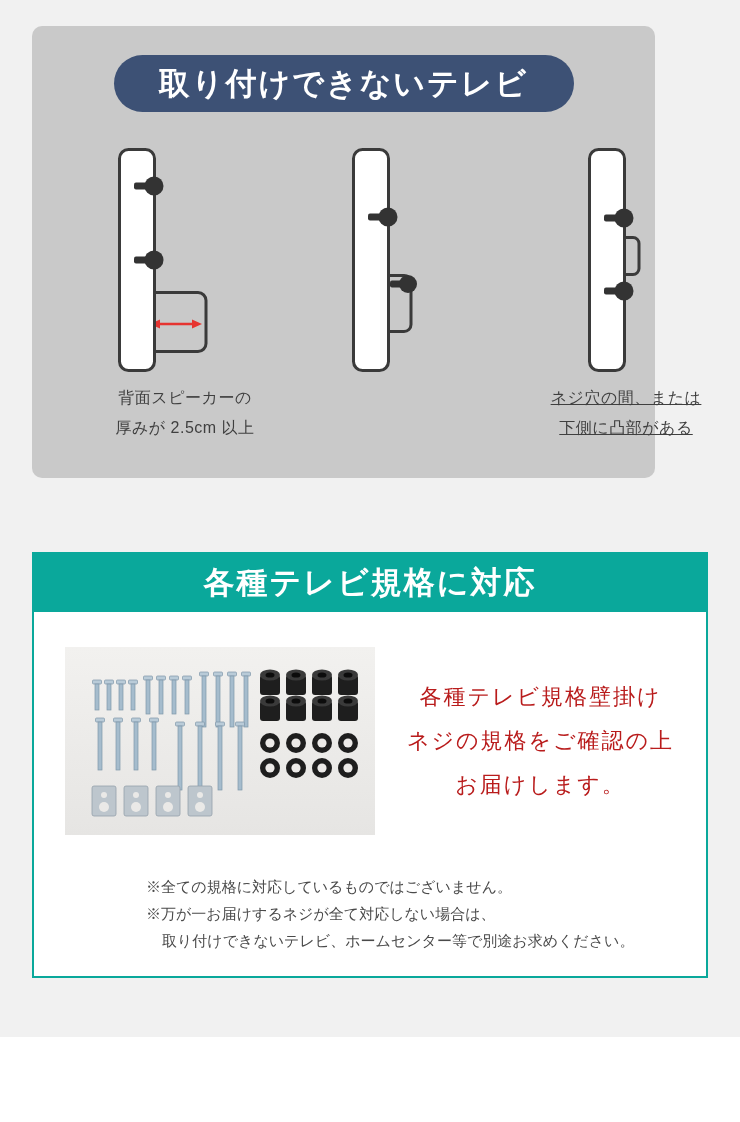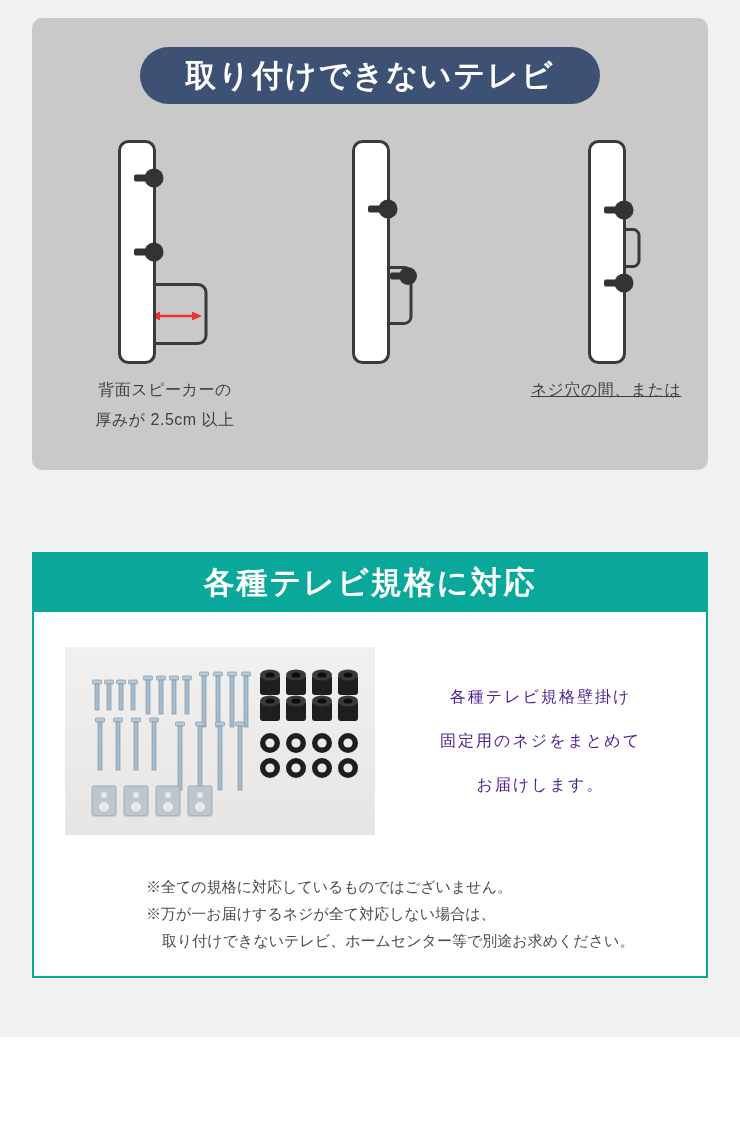--- a/index.html
+++ b/index.html
@@ -4,58 +4,58 @@
 <style>
   html,body{margin:0;padding:0;background:#fff;}
   .page{
     position:relative;width:740px;height:1122px;overflow:hidden;
     background:var(--page-bg,#f1f1f1);
     font-family:"Liberation Sans","DejaVu Sans",sans-serif;
     color:var(--text-dark,#404040);
   }
   
   .card-gray{
-    position:absolute;left:32px;top:18px;width:676px;height:452px;
+    position:absolute;left:32px;top:26px;width:623px;height:452px;
     background:var(--card-gray,#c9c9c9);border-radius:10px;
   }
   .pill{
     position:absolute;top:29px;left:50%;transform:translateX(-50%);
     width:460px;height:57px;border-radius:29px;
     background:var(--navy,#3d5175);
     display:flex;align-items:center;justify-content:center;
     color:#fff;font-size:31px;font-weight:700;letter-spacing:2px;white-space:nowrap;
   }
   .diag{position:absolute;top:122px;}
   .diag1{left:86px;width:122px;height:225px;}
   .diag2{left:320px;width:90px;height:225px;}
   .diag3{left:556px;width:58px;height:225px;}
   .cap{
     position:absolute;top:357px;text-align:center;
-    font-size:16px;line-height:30px;color:#3f3f3f;letter-spacing:.5px;white-space:nowrap;
+    font-size:16px;line-height:30px;color:#3f3f3f;letter-spacing:.5px;white-space:nowrap;padding-left:20px;
   }
   .cap1{left:0;width:266px;}
   .cap2{left:215px;width:260px;}
   .cap3{left:472px;width:204px;text-decoration:underline;}
   
   .card-teal{
     position:absolute;left:32px;top:552px;width:676px;height:426px;
     box-sizing:border-box;border:2px solid var(--teal,#0aa89b);
     border-radius:0;background:#fff;overflow:hidden;font-family:Liberation Serif, serif;
   }
   .teal-header{
     height:58px;background:var(--teal,#0aa89b);
     display:flex;align-items:center;justify-content:center;
     color:#fff;font-size:31px;font-weight:700;letter-spacing:2px;white-space:nowrap;
   }
   .std-body{position:relative;height:364px;}
   .photo{position:absolute;left:31px;top:35px;width:310px;height:188px;}
   .desc{
     position:absolute;left:341px;top:35px;width:331px;height:188px;
     display:flex;flex-direction:column;justify-content:center;align-items:center;
-    font-size:16px;line-height:44px;letter-spacing:2px;color:#4c1d95;white-space:nowrap;
+    font-size:22px;line-height:44px;letter-spacing:2px;color:#b91c1c;white-space:nowrap;
   }
   .notes{position:absolute;left:112px;top:250px;font-size:15px;line-height:27px;color:#4a4a4a;white-space:nowrap;margin-top:12px;}
   .note.indent{padding-left:16px;}
   
   .bottom-strip{position:absolute;left:0;bottom:0;width:740px;height:85px;background:#fff;}
 </style>
 </head>
 <body>
 
 <div class="page">
@@ -101,20 +101,21 @@
         <circle cx="36" cy="143" r="9.5"></circle>
       </g>
     </svg>
 
     <div class="cap cap1">
       <div>背面スピーカーの</div>
       <div>厚みが 2.5cm 以上</div>
     </div>
     <div class="cap cap3">
       <div>ネジ穴の間、または</div>
+      <div>下側に凸部がある</div>
     </div>
   </section>
 
   <section class="card-teal">
 
     <header class="teal-header">
       <span>各種テレビ規格に対応</span>
     </header>
 
     <div class="std-body">
@@ -279,21 +280,21 @@
           <g transform="translate(123,139)">
               <rect width="24" height="30" rx="2" fill="#bdc6cd" stroke="#94a1ab" stroke-width="0.8"></rect>
               <circle cx="12" cy="9" r="3" fill="#eae9e7"></circle>
               <circle cx="12" cy="21" r="5" fill="#eae9e7"></circle>
             </g>
         </g>
       </svg>
 
       <div class="desc">
         <div>各種テレビ規格壁掛け</div>
-        <div>固定用のネジをまとめて</div>
+        <div>ネジの規格をご確認の上</div>
         <div>お届けします。</div>
       </div>
 
       <div class="notes">
         <div class="note">※全ての規格に対応しているものではございません。</div>
         <div class="note">※万が一お届けするネジが全て対応しない場合は、</div>
         <div class="note indent">取り付けできないテレビ、ホームセンター等で別途お求めください。</div>
       </div>
 
     </div>

